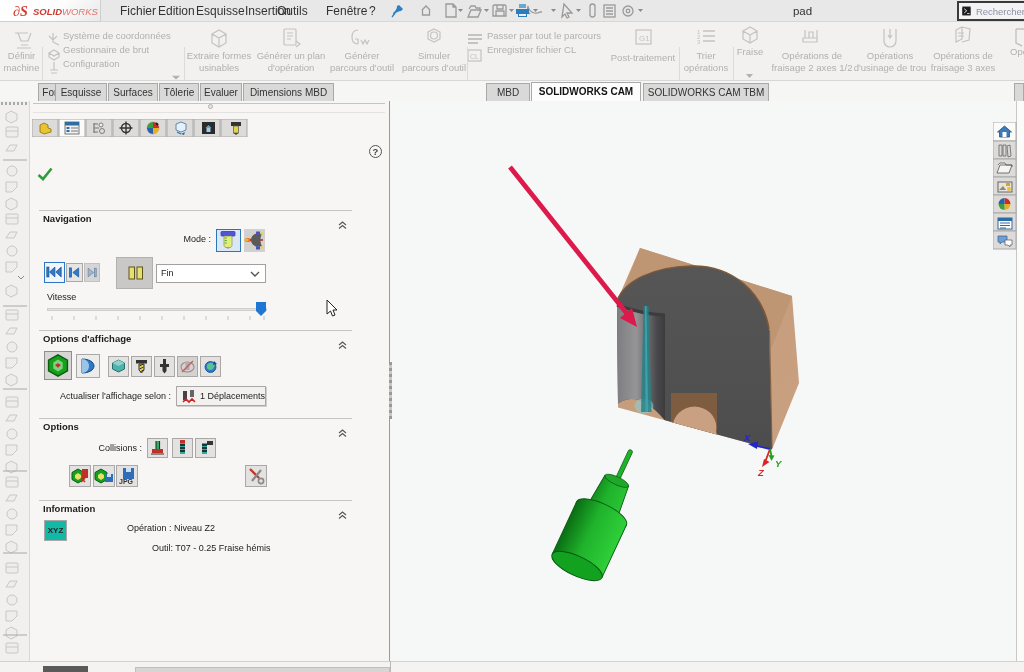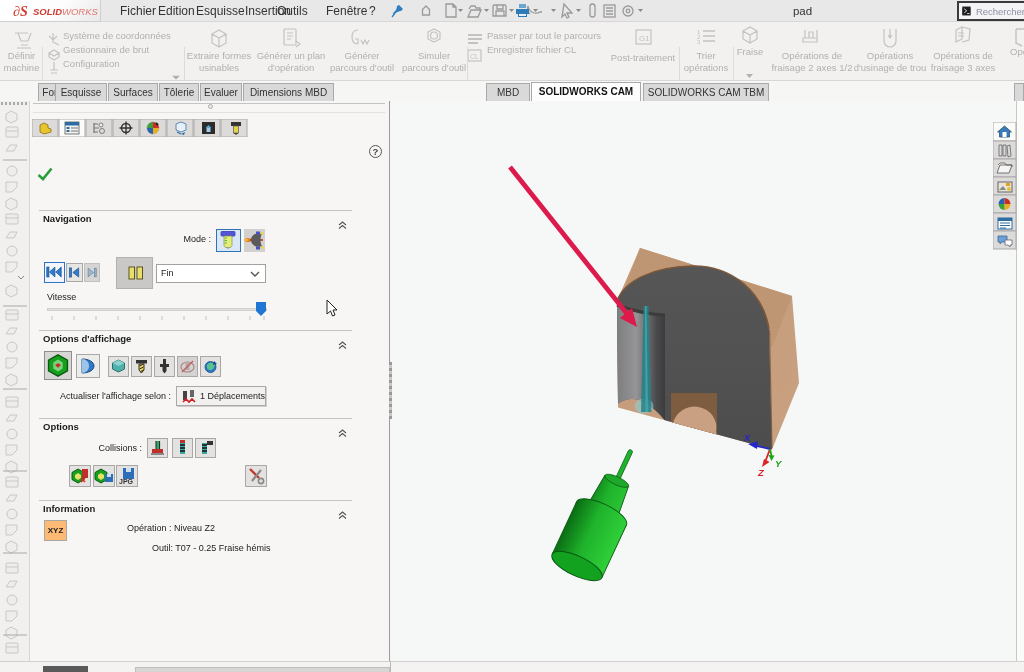--- a/index.html
+++ b/index.html
@@ -498,21 +498,21 @@
 <path d="M15 4l-9 11" stroke="#8a8988" stroke-width="2.2"></path>
 <circle cx="15" cy="15" r="2.6" fill="none" stroke="#8a8988" stroke-width="1.6"></circle>
 </svg>
 </div>
 
 <div class="abs pmline" style="top:399px;left:9px;width:313px;"></div>
 <div class="abs sect" style="left:13px;top:402px;">Information</div>
 <div class="abs" style="left:308px;top:404px;"><svg width="9" height="8" viewBox="0 0 9 8">
           <path d="M1 4L4.5 1L8 4M1 7.5L4.5 4.5L8 7.5" stroke="#555" stroke-width="1.1" fill="none"></path>
         </svg></div>
-<div class="abs btn" style="left:14px;top:419px;width:23px;height:21px;background:#fdba74;font-size:8px;font-weight:bold;color:#222;text-align:center;line-height:20px;">XYZ</div>
+<div class="abs btn" style="left:14px;top:419px;width:23px;height:21px;background:#14b8a6;font-size:8px;font-weight:bold;color:#222;text-align:center;line-height:20px;">XYZ</div>
 <div class="abs" style="left:97px;top:422px;font-size:9px;color:#222;">Opération : Niveau Z2</div>
 <div class="abs" style="left:122px;top:442px;font-size:9px;color:#222;">Outil: T07 - 0.25 Fraise hémis</div>
 </div>
 <div class="abs" style="left:389px;top:261px;width:3px;height:57px;background:repeating-linear-gradient(#9a9998 0 3px,#c8c7c6 3px 6px);z-index:4;"></div>
 <div class="abs" id="vp">
 <svg width="633" height="560" viewBox="0 0 633 560">
 <defs>
 <linearGradient id="tanG" x1="0" y1="0" x2="1" y2="1">
 <stop offset="0" stop-color="#c59c7a"></stop>
             <stop offset="1" stop-color="#c9a080"></stop>

